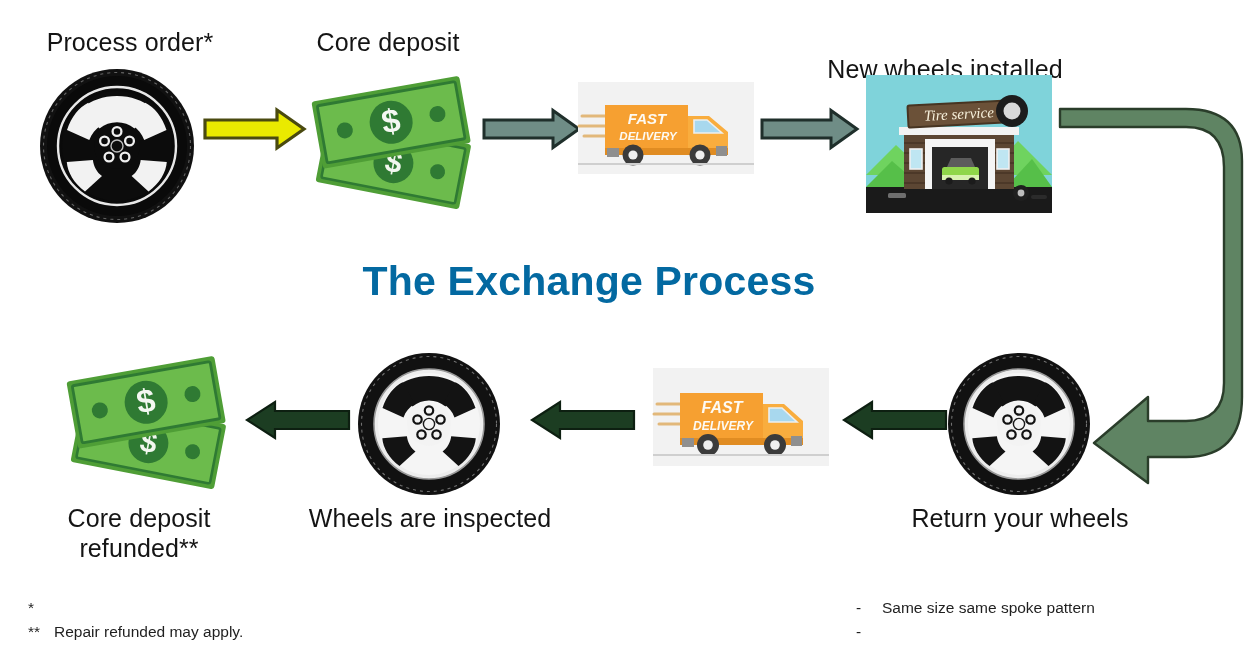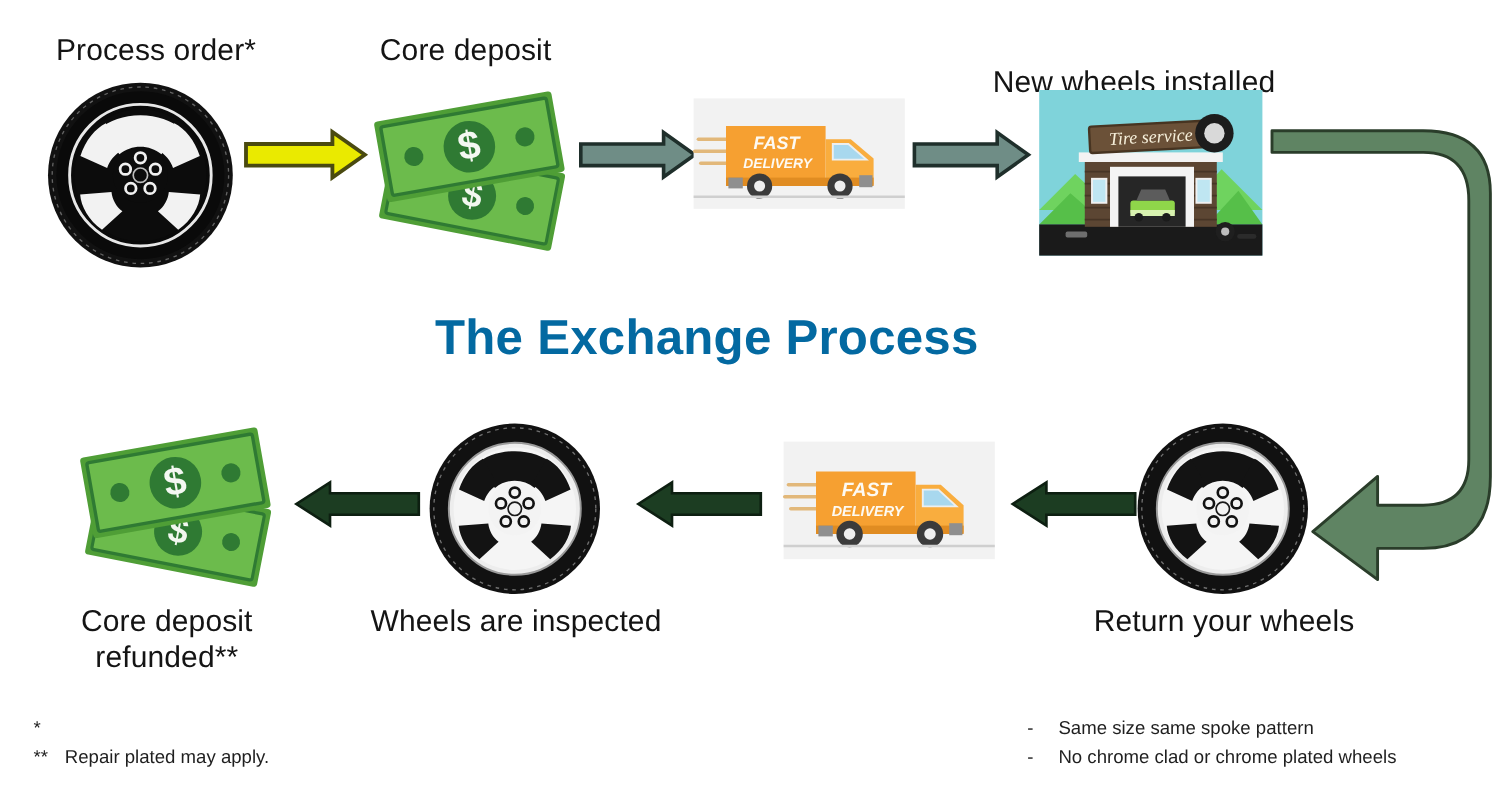--- a/index.html
+++ b/index.html
@@ -341,28 +341,27 @@
   <div class="abs label" style="left:300px;top:504px;width:260px;">Wheels are inspected</div>
 
   <div class="abs label" style="left:895px;top:504px;width:250px;">Return your wheels</div>
 
   <div class="abs foot" style="left:28px;top:596px;width:430px;">
     <div class="row">
       <span class="mark">*</span>
     </div>
     <div class="row">
       <span class="mark">**</span>
-      <span>Repair plated may apply.</span>
+      <span>Repair refunded may apply.</span>
     </div>
   </div>
 
   <div class="abs foot" style="left:856px;top:596px;width:400px;">
     <div class="row">
       <span class="mark">-</span>
       <span>Same size same spoke pattern</span>
     </div>
     <div class="row">
       <span class="mark">-</span>
-      <span>No chrome clad or chrome plated wheels</span>
     </div>
   </div>
 
 </div>
 
 </body></html>

